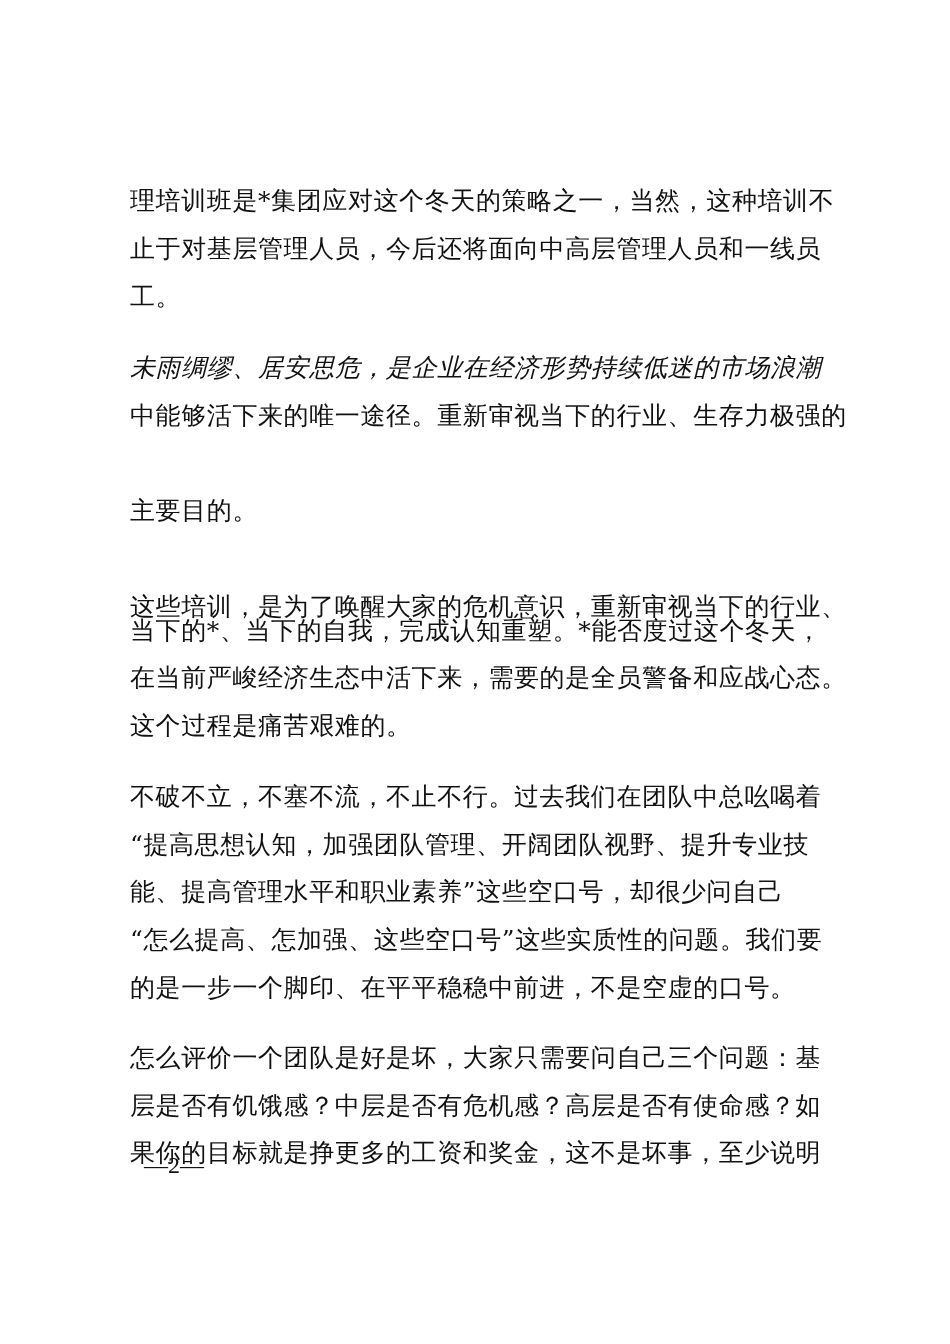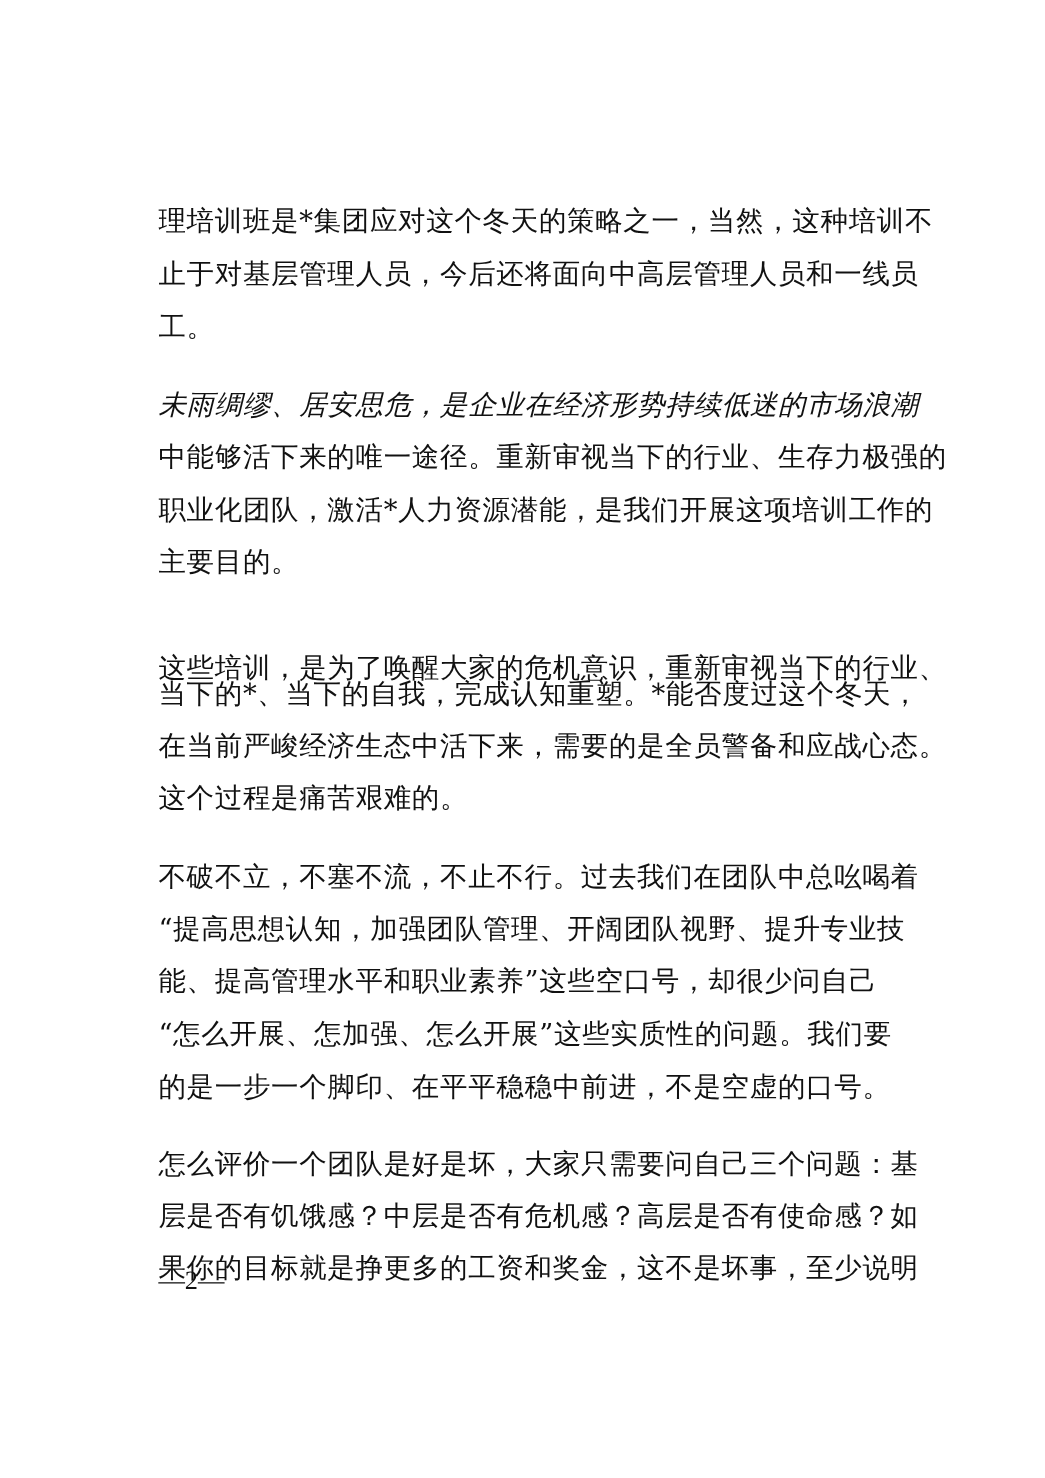--- a/index.html
+++ b/index.html
@@ -5,51 +5,49 @@
     html, body { margin: 0; padding: 0; background: #ffffff; }
     body { width: 950px; height: 1344px; position: relative; overflow: hidden; }
     .page {
       position: absolute; left: 0; top: 0; width: 950px; height: 1344px; background: #fff;
     }
     .line {
       position: absolute; left: 130px;
       font-family: "DejaVu Serif", "Liberation Serif", serif;
       font-size: 25px; color: #111; white-space: nowrap; line-height: 30px;
       letter-spacing: 0.6px;
-      margin-left: 14px;
     }
     .footer {
       position: absolute; left: 144px; top: 1150px;
       font-family: "Liberation Serif", "DejaVu Serif", serif;
       font-size: 24px; color: #111; line-height: 30px;
     }
   </style>
 </head>
 <body>
 
 <div class="page">
 
   <div class="line" style="top:186px">理培训班是*集团应对这个冬天的策略之一，当然，这种培训不</div>
   <div class="line" style="top:234px">止于对基层管理人员，今后还将面向中高层管理人员和一线员</div>
   <div class="line" style="top:282px">工。</div>
 
   <div class="line" style="top:353px; left:130px;font-style:italic;"> 未雨绸缪、居安思危，是企业在经济形势持续低迷的市场浪潮</div>
   <div class="line" style="top:401px">中能够活下来的唯一途径。重新审视当下的行业、生存力极强的</div>
-  <div class="line" style="top:449px">职业化团队，激活*人力资源潜能，是我们开展这项培训工作的</div>
   <div class="line" style="top:496px">主要目的。</div>
 
   <div class="line" style="top:592px"> 这些培训，是为了唤醒大家的危机意识，重新审视当下的行业、</div>
   <div class="line" style="top:616px">当下的*、当下的自我，完成认知重塑。*能否度过这个冬天，</div>
   <div class="line" style="top:663px">在当前严峻经济生态中活下来，需要的是全员警备和应战心态。</div>
   <div class="line" style="top:711px">这个过程是痛苦艰难的。</div>
 
   <div class="line" style="top:782px"> 不破不立，不塞不流，不止不行。过去我们在团队中总吆喝着</div>
   <div class="line" style="top:877px">能、提高管理水平和职业素养”这些空口号，却很少问自己</div>
   <div class="line" style="top:830px">“提高思想认知，加强团队管理、开阔团队视野、提升专业技</div>
-  <div class="line" style="top:925px">“怎么开展、怎加强、怎么开展”这些实质性的问题。我们要</div>
+  <div class="line" style="top:925px">“怎么提高、怎加强、这些空口号”这些实质性的问题。我们要</div>
   <div class="line" style="top:973px">的是一步一个脚印、在平平稳稳中前进，不是空虚的口号。</div>
 
   <div class="line" style="top:1043px"> 怎么评价一个团队是好是坏，大家只需要问自己三个问题：基</div>
   <div class="line" style="top:1091px">层是否有饥饿感？中层是否有危机感？高层是否有使命感？如</div>
   <div class="line" style="top:1138px">果你的目标就是挣更多的工资和奖金，这不是坏事，至少说明</div>
 
   <div class="footer">—2—</div>
 </div>
 
 </body></html>

